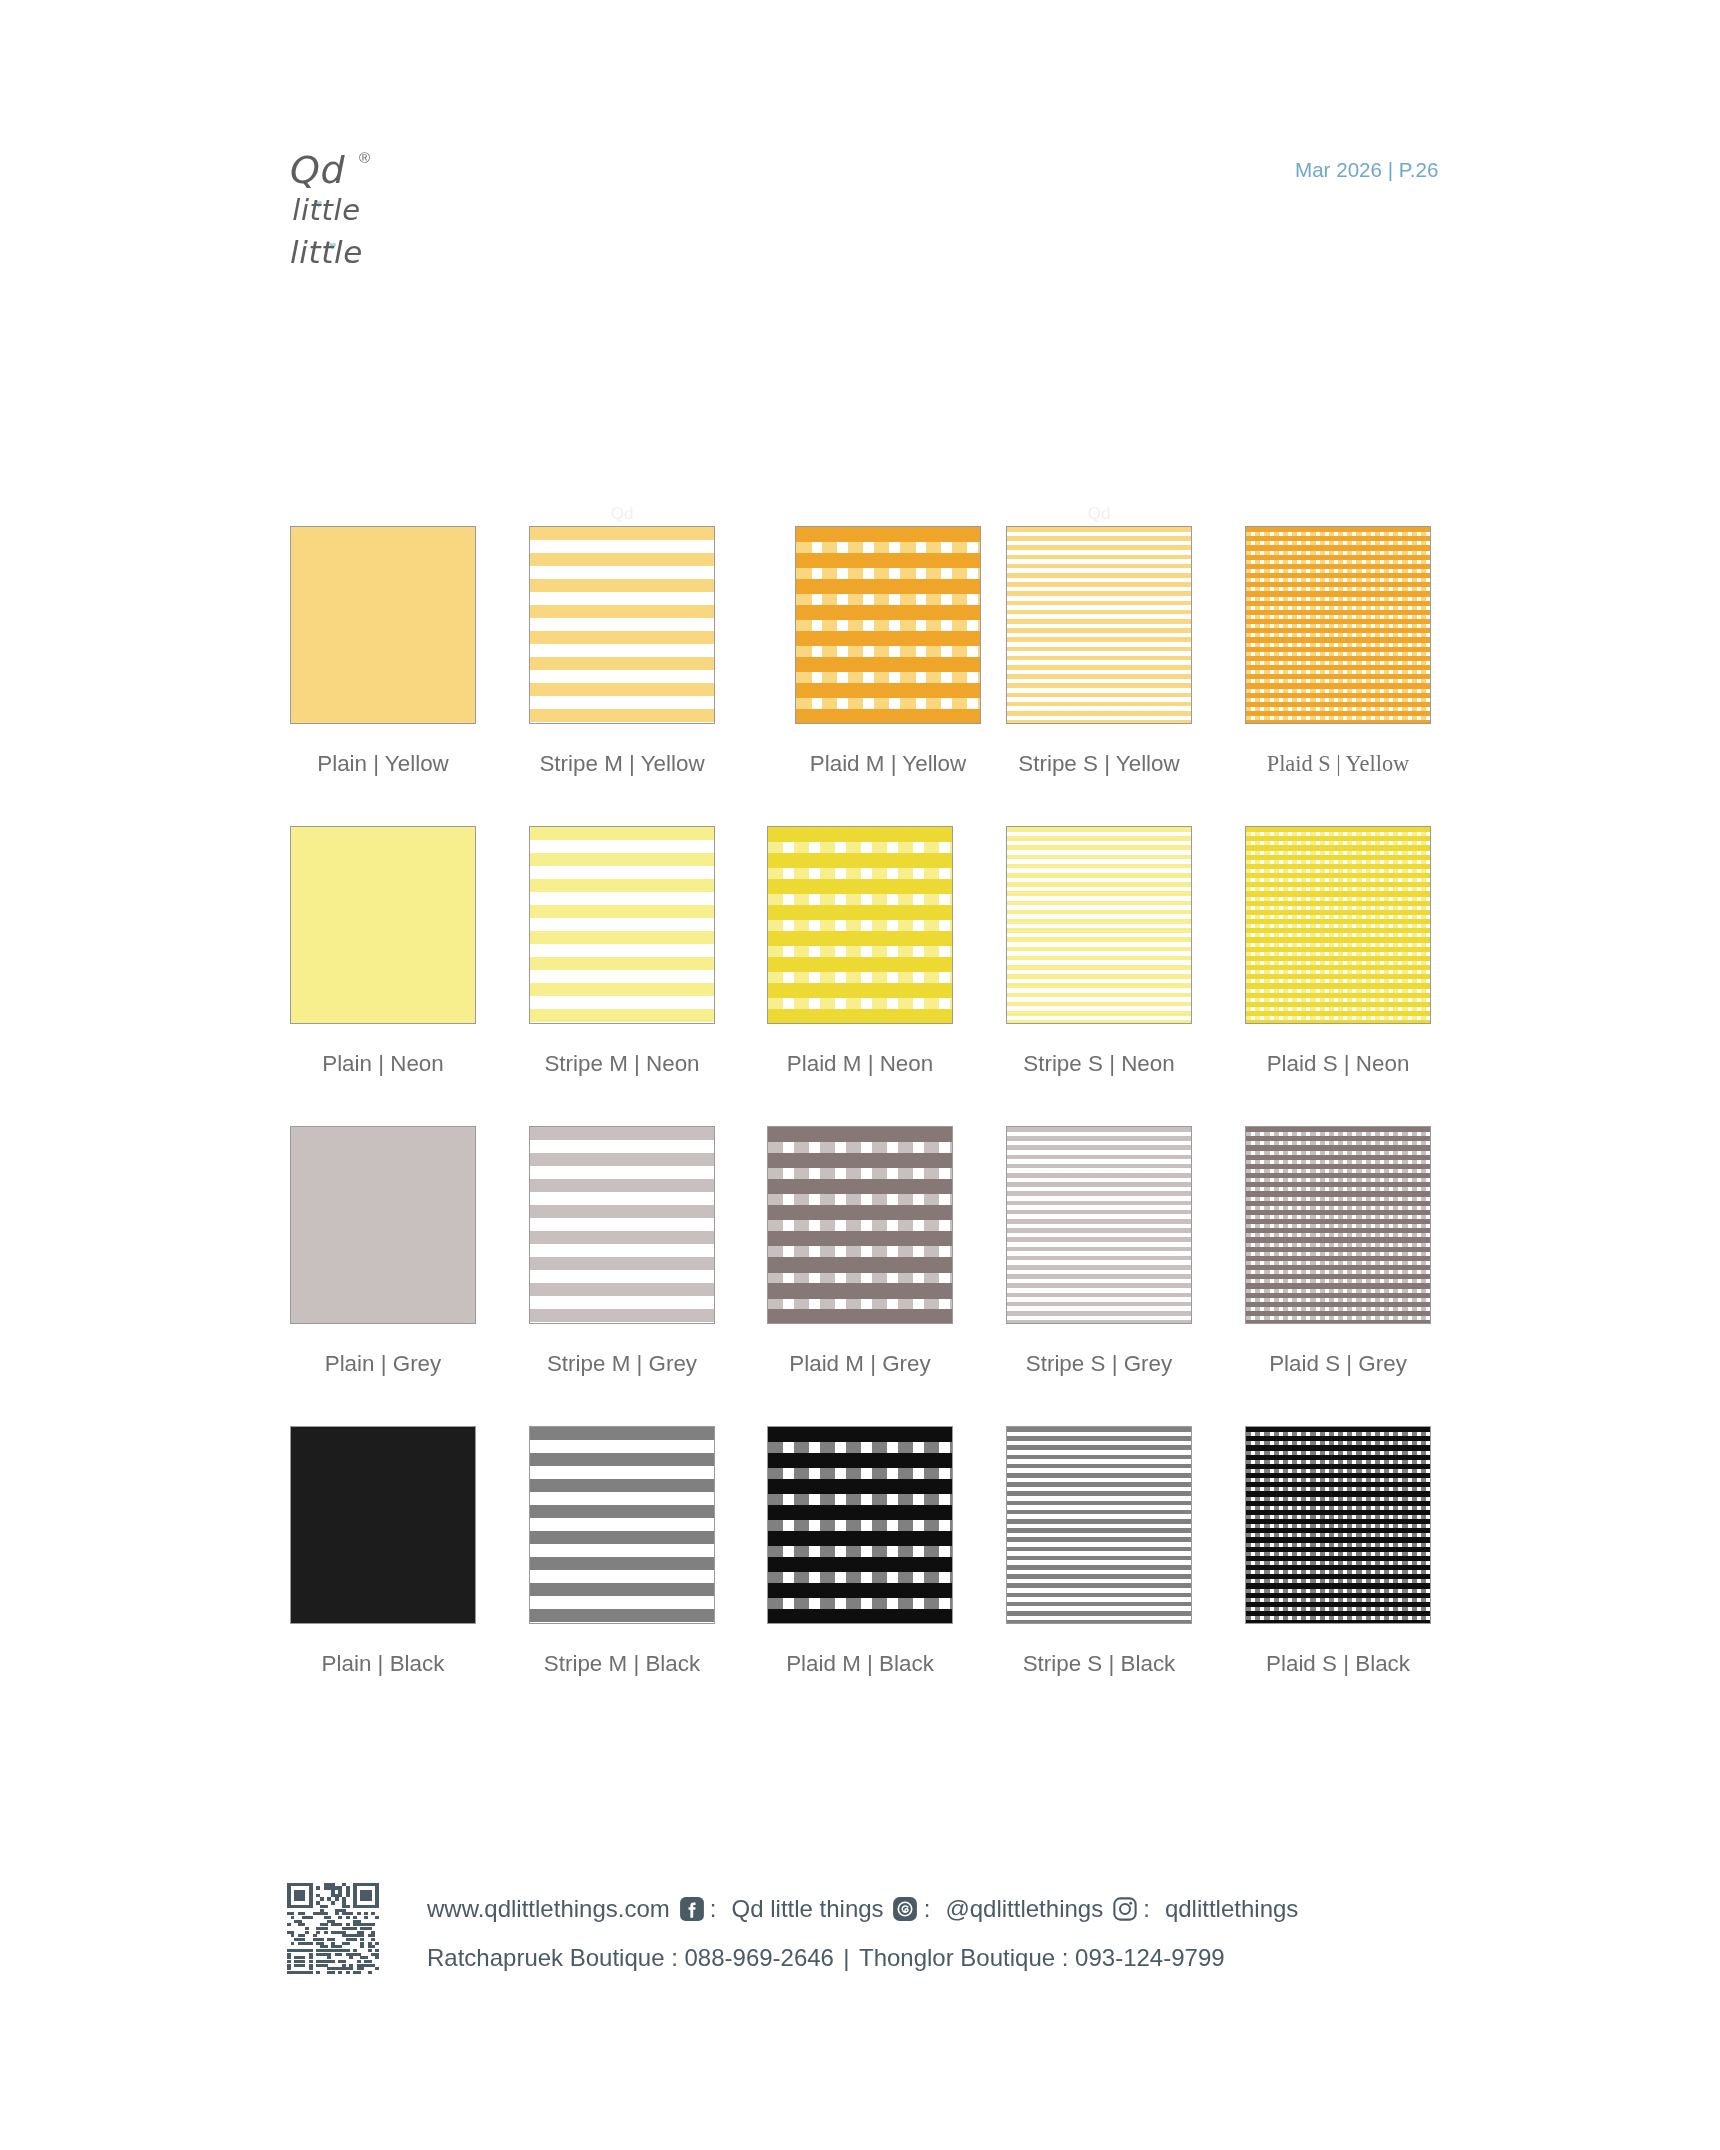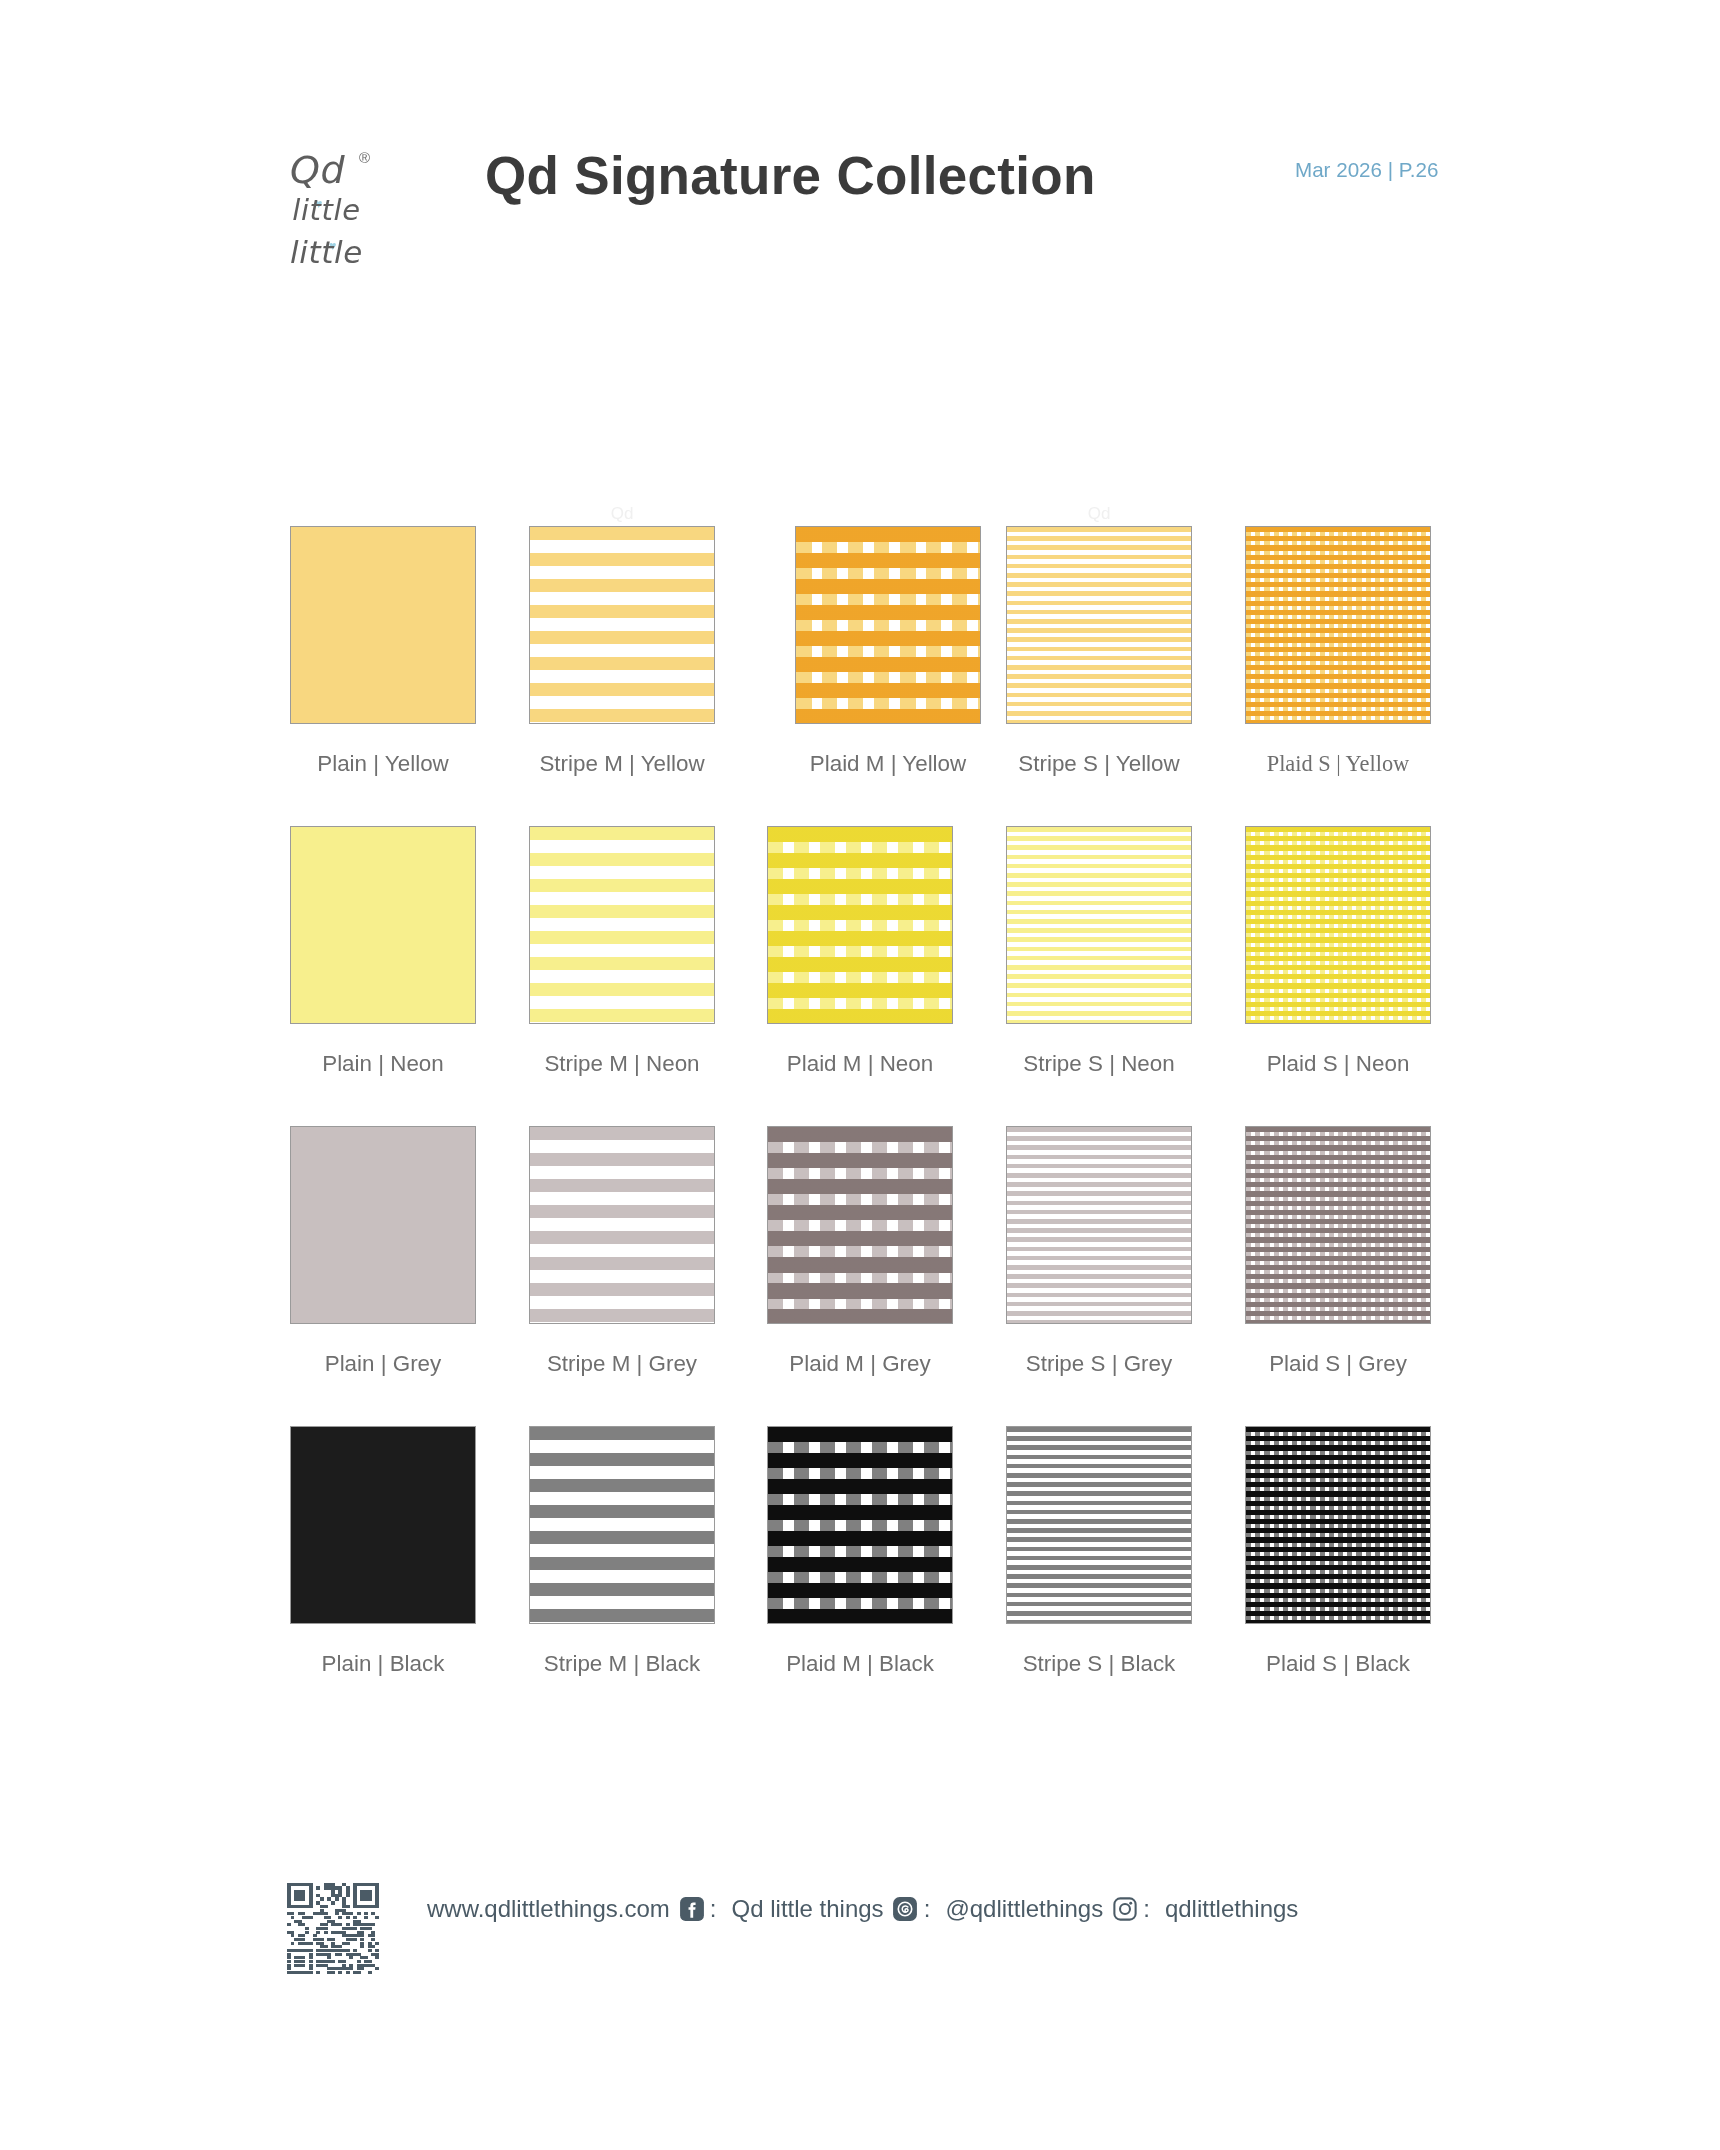--- a/index.html
+++ b/index.html
@@ -87,21 +87,20 @@
 
   <div class="logo">
     <span class="logo-line logo-qd">Qd</span>
     <span class="logo-reg">®</span>
     <span class="logo-heart heart1">♥</span>
     <span class="logo-line logo-little">little</span>
     <span class="logo-heart heart2">♥</span>
     <span class="logo-line logo-things">little</span>
   </div>
 
-  <div class="title">Qd Signature Collection</div>
   <div class="issue">Mar 2026  |  P.26</div>
 </div>
 
 <div class="grid" id="swatch-grid">
     <div class="cell" style="left: 290px; top: 526px;">
       <div class="swatch" style="background-color: rgb(248, 215, 128);"></div>
       <div class="cell-label">Plain  |  Yellow</div>
     </div>
     <div class="cell" style="left: 529px; top: 526px;">
       <div class="ghost">Qd</div>
@@ -533,14 +532,19 @@
         <rect x="2.2" y="2.2" width="19.6" height="19.6" rx="5.5" fill="none" stroke="#4b5b66" stroke-width="1.9"></rect>
         <circle cx="12" cy="12" r="4.6" fill="none" stroke="#4b5b66" stroke-width="1.9"></circle>
         <circle cx="17.3" cy="6.7" r="1.35" fill="#4b5b66"></circle>
       </svg>
     </span>
     <span>:</span>
     <span class="f-gap"></span>
     <span>qdlittlethings</span>
   </div>
 
+  <div class="f-row f-row2">
+    <span>Ratchapruek Boutique : 088-969-2646</span>
+    <span class="f-sep">|</span>
+    <span>Thonglor Boutique : 093-124-9799</span>
+  </div>
 </div>
 
 
 </body></html>

